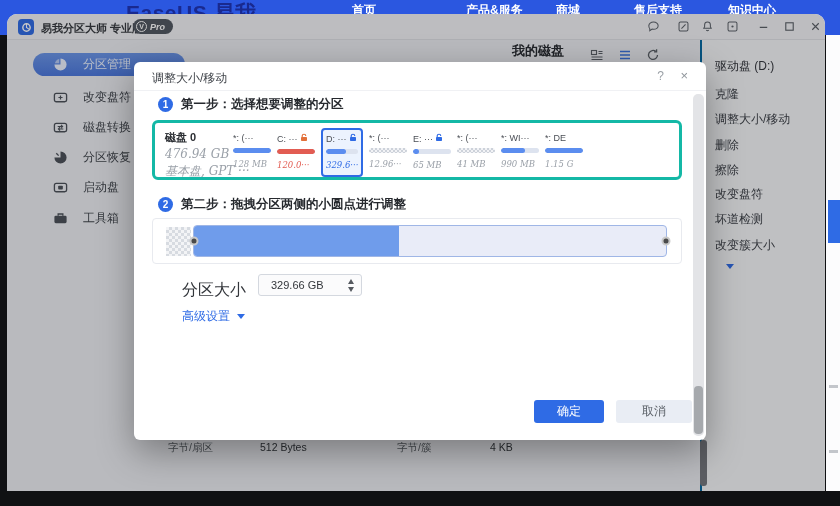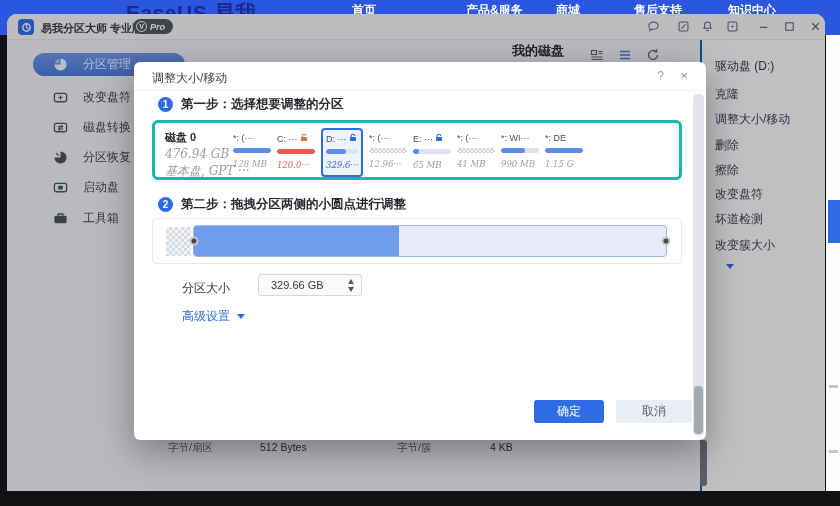--- a/index.html
+++ b/index.html
@@ -74,21 +74,21 @@
   .tile-size { font-size:8.5px; font-style:italic; font-family:"DejaVu Serif",serif; color:#9aa0a8; white-space:nowrap; }
   .tile-size.red { color:#e25c52; } .tile-size.blue { color:#2f6be5; }
 
   .slider-box { position:absolute; left:18px; top:156px; width:530px; height:46px; border:1px solid #e8eaef; border-radius:4px; }
   .checker-block { position:absolute; left:13px; top:8px; width:25px; height:29px; background:conic-gradient(#d7dbe1 25%, #f3f4f6 0 50%, #d7dbe1 0 75%, #f3f4f6 0); background-size:6px 6px; }
   .slider { position:absolute; left:40px; top:6px; right:14px; height:32px; border:1px solid #9fb6e6; border-radius:4px; background:#e9ecf8; }
   .slider .fill { position:absolute; left:0; top:0; bottom:0; width:43.5%; background:#6f9ceb; border-radius:3px 0 0 3px; }
   .handle { position:absolute; top:50%; width:9px; height:9px; border-radius:50%; background:#4a4a4a; border:2px solid #c9c9c9; transform:translate(-50%,-50%); }
   .handle.right { left:100%; }
 
-  .size-label { position:absolute; left:48px; top:218px; font-size:12px; color:#33363b; }
+  .size-label { position:absolute; left:48px; top:218px; font-size:16px; color:#33363b; }
   .size-input { position:absolute; left:124px; top:212px; width:104px; height:22px; border:1px solid #d4d8df; border-radius:3px; background:#fbfbfc; font-size:11px; color:#33363b; display:flex; align-items:center; padding-left:12px; }
   .spinner { position:absolute; right:7px; top:4px; display:flex; flex-direction:column; gap:3px; }
   .sp-up { width:0; height:0; border-left:3.5px solid transparent; border-right:3.5px solid transparent; border-bottom:5px solid #55595f; }
   .sp-dn { width:0; height:0; border-left:3.5px solid transparent; border-right:3.5px solid transparent; border-top:5px solid #55595f; }
 
   .advanced { position:absolute; left:48px; top:246px; display:flex; align-items:center; gap:7px; font-size:12px; color:#2f6be5; }
   .adv-caret { width:0; height:0; border-left:4px solid transparent; border-right:4px solid transparent; border-top:5px solid #2f6be5; }
 
   .btn { position:absolute; top:338px; height:23px; border-radius:3px; font-size:12px; display:flex; align-items:center; justify-content:center; cursor:default; }
   .btn-ok { left:400px; width:70px; background:#2f6be5; color:#fff; }

